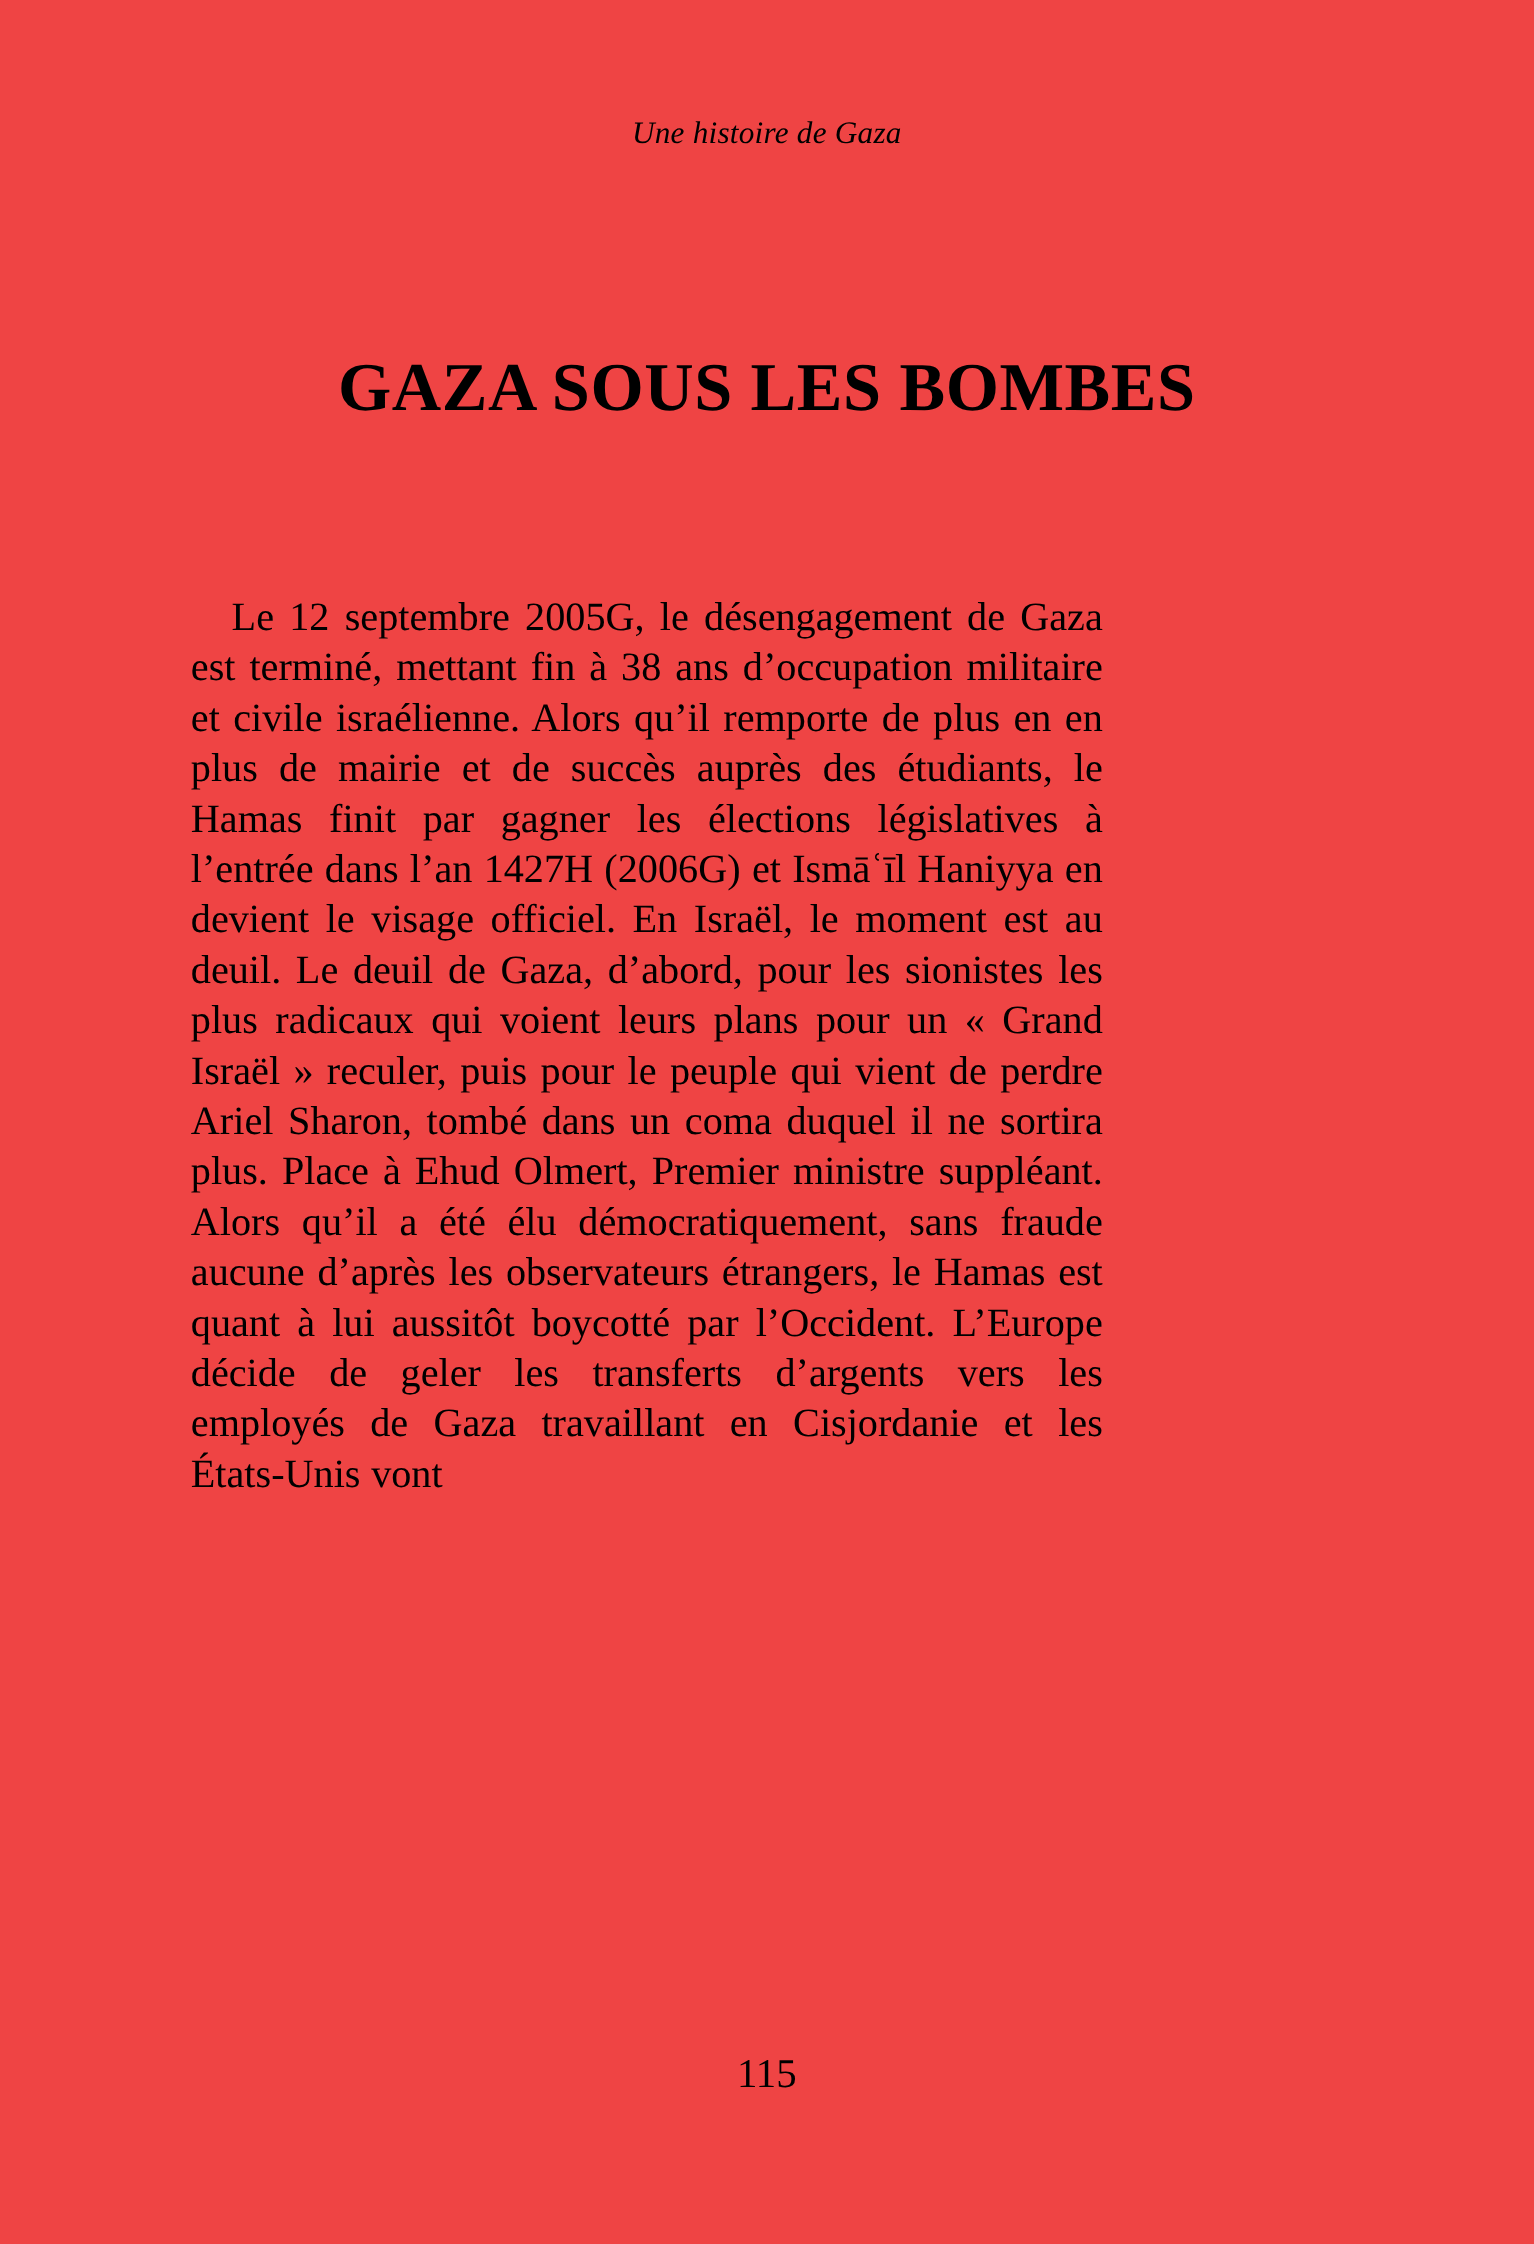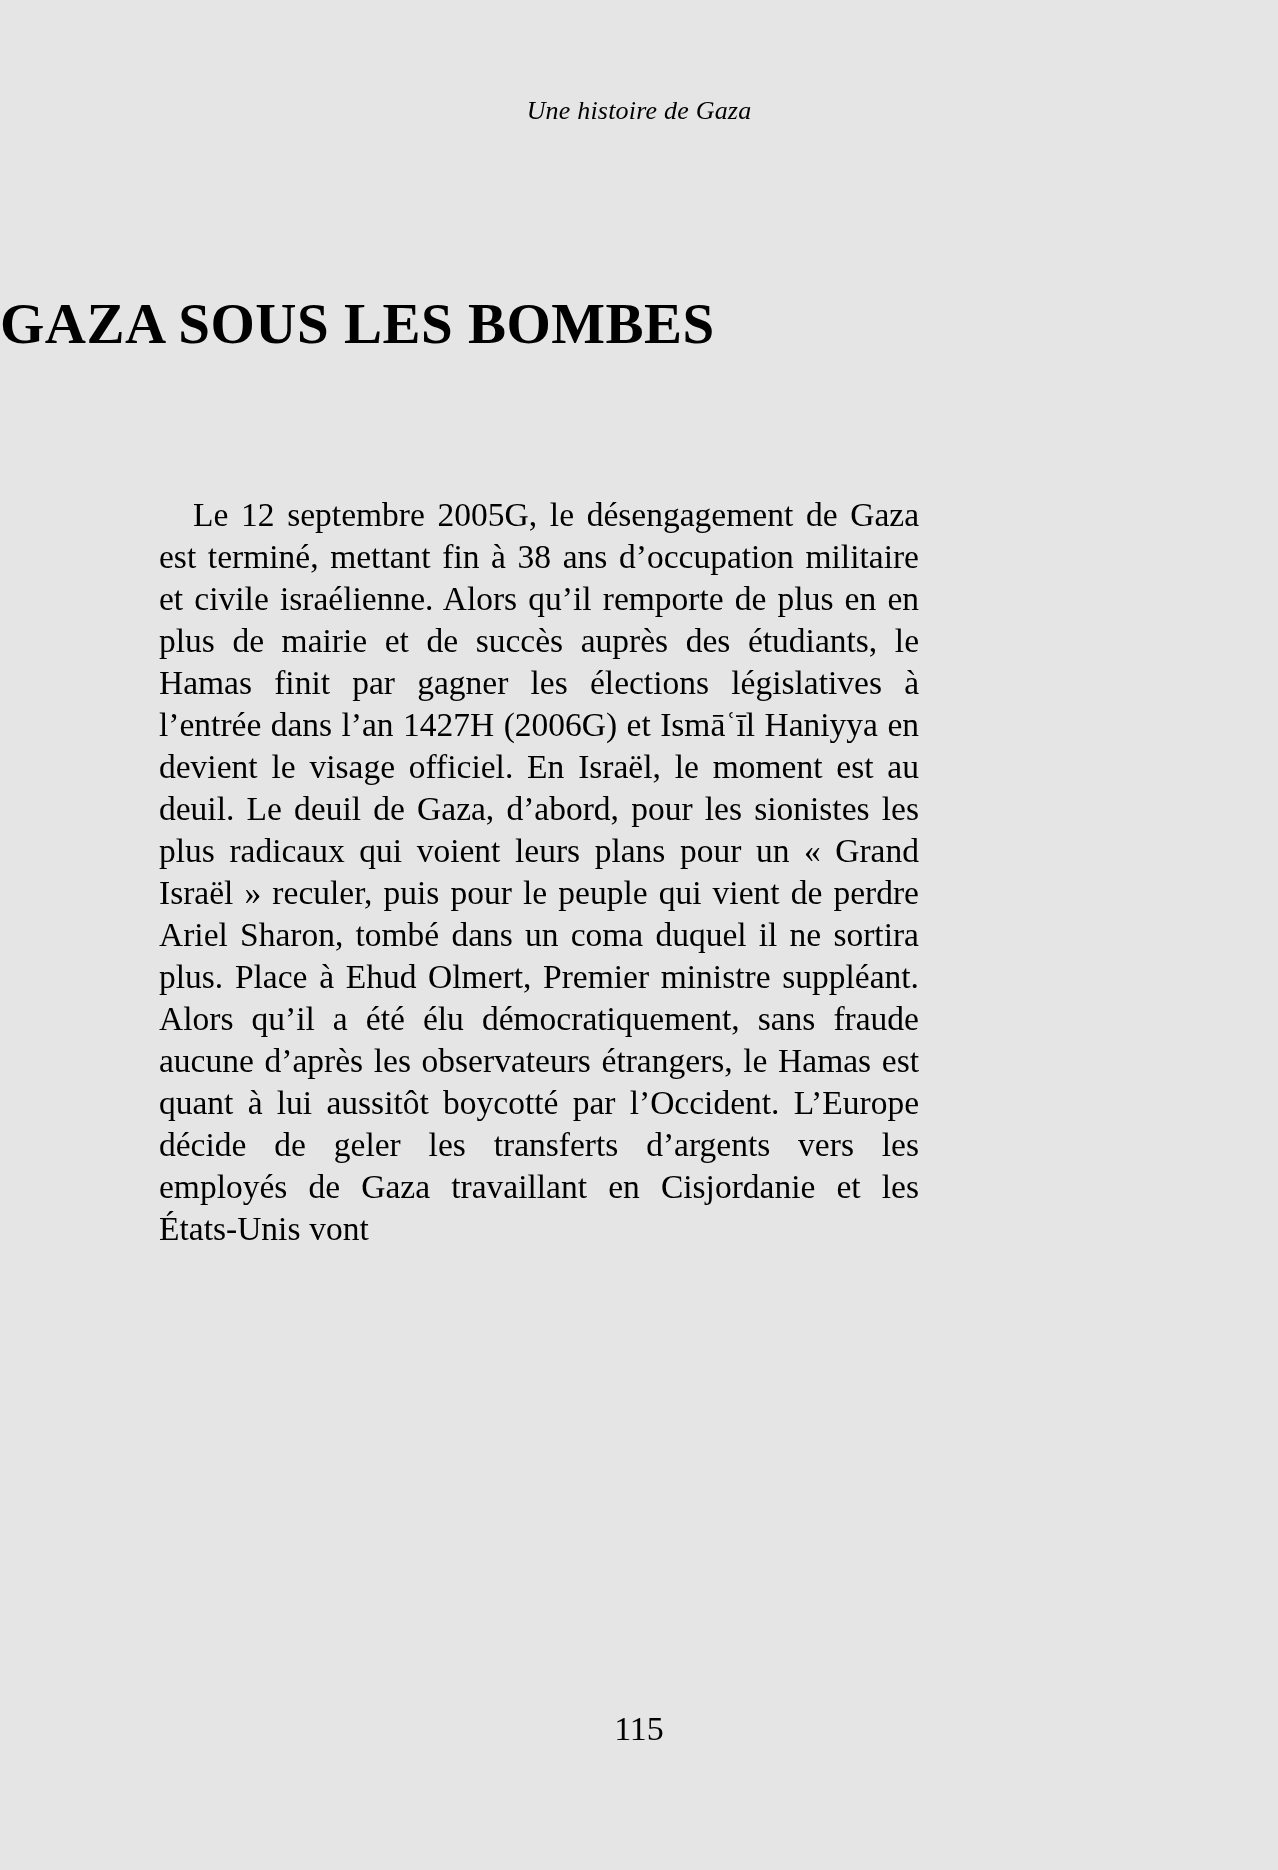--- a/index.html
+++ b/index.html
@@ -15,21 +15,21 @@
     color: #000000;
     overflow: hidden;
   }
 
   .page {
     position: absolute;
     left: 0;
     top: 0;
     width: 1278px;
     height: 1870px;
-    background: #e5e5e5;
+    background: #ef4444;
   }
 
   
   .running-head {
     position: absolute;
     left: 0;
     top: 96px;
     width: 1278px;
     text-align: center;
     font-style: italic;
@@ -37,21 +37,21 @@
     letter-spacing: 0.2px;
     color: #000000;
   }
 
   
   .chapter-title {
     position: absolute;
     left: 0;
     top: 256px;
     width: 1278px;
-    text-align: left;
+    text-align: center;
     font-size: 57px;
     line-height: 1.05;
     letter-spacing: 0.5px;
     color: #000000;
     white-space: nowrap;
   }
 
   
   .body-block {
     position: absolute;

